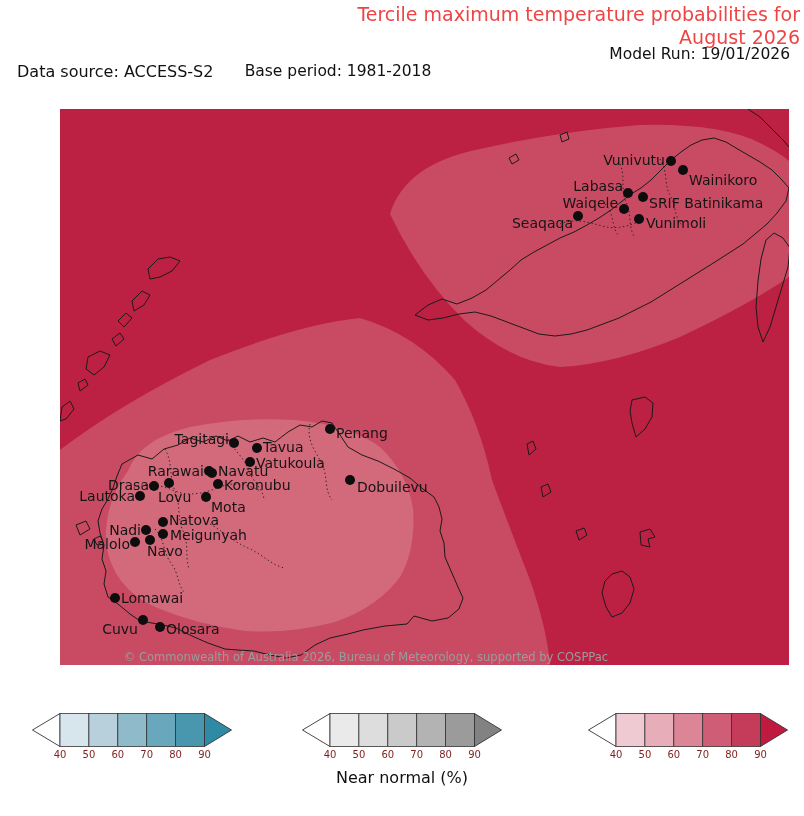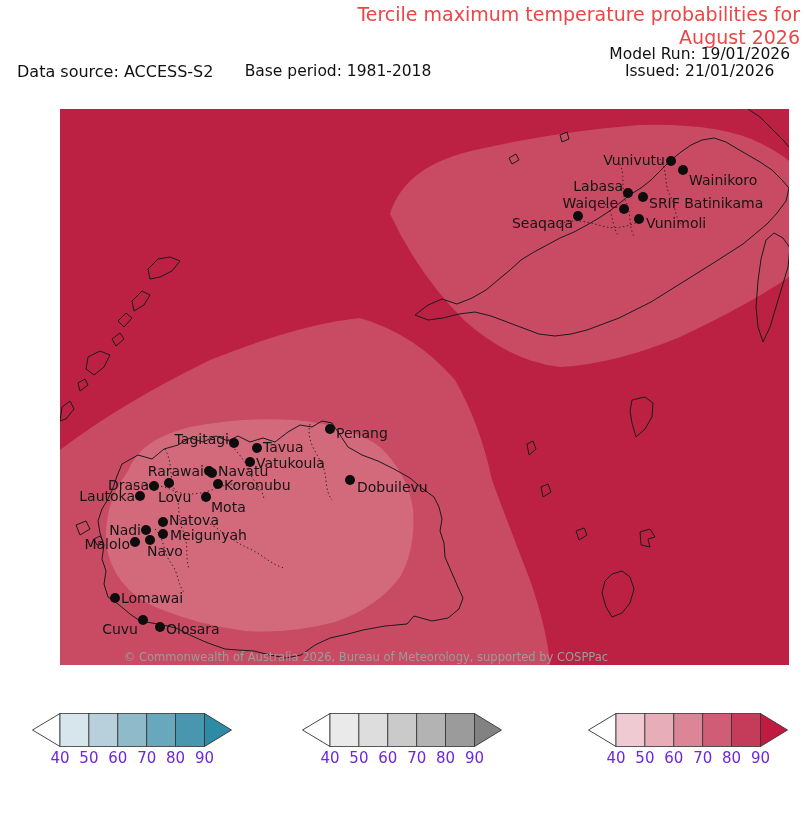--- a/index.html
+++ b/index.html
@@ -10,35 +10,34 @@
   .data-source{top:62px;left:17px;font-size:16px;}
   .base-period{top:62px;left:0;width:676px;text-align:center;font-size:15.5px;}
   .map-wrap{top:109px;left:60px;width:729px;height:556px;}
   svg{display:block;}
   .coast{fill:none;stroke:#1a1a1a;stroke-width:1;stroke-linejoin:round;}
   .dotted{fill:none;stroke:#26191c;stroke-width:0.9;stroke-dasharray:1.4 2.6;}
   .town-label{font-size:14px;fill:#141414;font-family:"DejaVu Sans","Liberation Sans",sans-serif;}
   .copyright{font-size:11.5px;fill:#9b9b9b;font-family:"DejaVu Sans","Liberation Sans",sans-serif;}
   .legend{top:713px;width:200px;height:78px;}
   .legend .ticks{position:absolute;top:36px;left:0;width:100%;height:18px;}
-  .legend .ticks span{position:absolute;transform:translateX(-50%);font-size:15px;color:#6d28d9;}
+  .legend .ticks span{position:absolute;transform:translateX(-50%);font-size:10px;color:#7f1d1d;}
   .legend .caption{position:absolute;top:55px;left:0;width:100%;text-align:center;font-size:16px;color:#111;}
   #legend-below{left:32px;} #legend-near{left:302px;} #legend-above{left:588px;}
 </style>
 </head>
 <body>
 
 <div class="abs title">
   <div>Tercile maximum temperature probabilities for</div>
   <div>August 2026</div>
 </div>
 
 <div class="abs meta-right">
   <div>Model Run: 19/01/2026</div>
-  <div>Issued: 21/01/2026</div>
 </div>
 
 <div class="abs data-source">Data source: ACCESS-S2</div>
 <div class="abs base-period">Base period: 1981-2018</div>
 
 <div class="abs map-wrap">
 <svg id="mapsvg" width="729" height="556" viewBox="0 0 729 556">
 
   <rect x="0" y="0" width="729" height="556" fill="#bc2144"></rect>
   <path fill="#c94b63" d="M 330,105 Q 345,55 420,40 Q 500,22 580,16 Q 660,14 700,34 Q 720,44 729,52 L 729,168 Q 690,195 620,228 Q 555,255 500,258 Q 450,252 405,212 Q 360,168 330,105 Z"></path>
@@ -222,20 +221,21 @@
       <polygon points="172.5,0.5 199.5,17 172.5,33.5" fill="#828282" stroke="#333" stroke-width="0.9"></polygon>
     </svg>
   <div class="ticks">
       <span style="left: 28px;">40</span>
       <span style="left: 56.9px;">50</span>
       <span style="left: 85.8px;">60</span>
       <span style="left: 114.7px;">70</span>
       <span style="left: 143.6px;">80</span>
       <span style="left: 172.5px;">90</span>
     </div>
+  <div class="caption">Near normal (%)</div>
 </div>
 
 <div class="abs legend" id="legend-above">
   <svg class="legend-bar" width="200" height="34" viewBox="0 0 200 34">
       <polygon points="28,0.5 0.5,17 28,33.5" fill="#ffffff" stroke="#333" stroke-width="0.9"></polygon>
       <rect x="28" y="0.5" width="28.9" height="33" fill="#efcad2" stroke="#333" stroke-width="0.8"></rect>
       <rect x="56.9" y="0.5" width="28.9" height="33" fill="#e7adb9" stroke="#333" stroke-width="0.8"></rect>
       <rect x="85.8" y="0.5" width="28.900000000000006" height="33" fill="#db8597" stroke="#333" stroke-width="0.8"></rect>
       <rect x="114.7" y="0.5" width="28.89999999999999" height="33" fill="#d05d76" stroke="#333" stroke-width="0.8"></rect>
       <rect x="143.6" y="0.5" width="28.900000000000006" height="33" fill="#c53c5a" stroke="#333" stroke-width="0.8"></rect>

